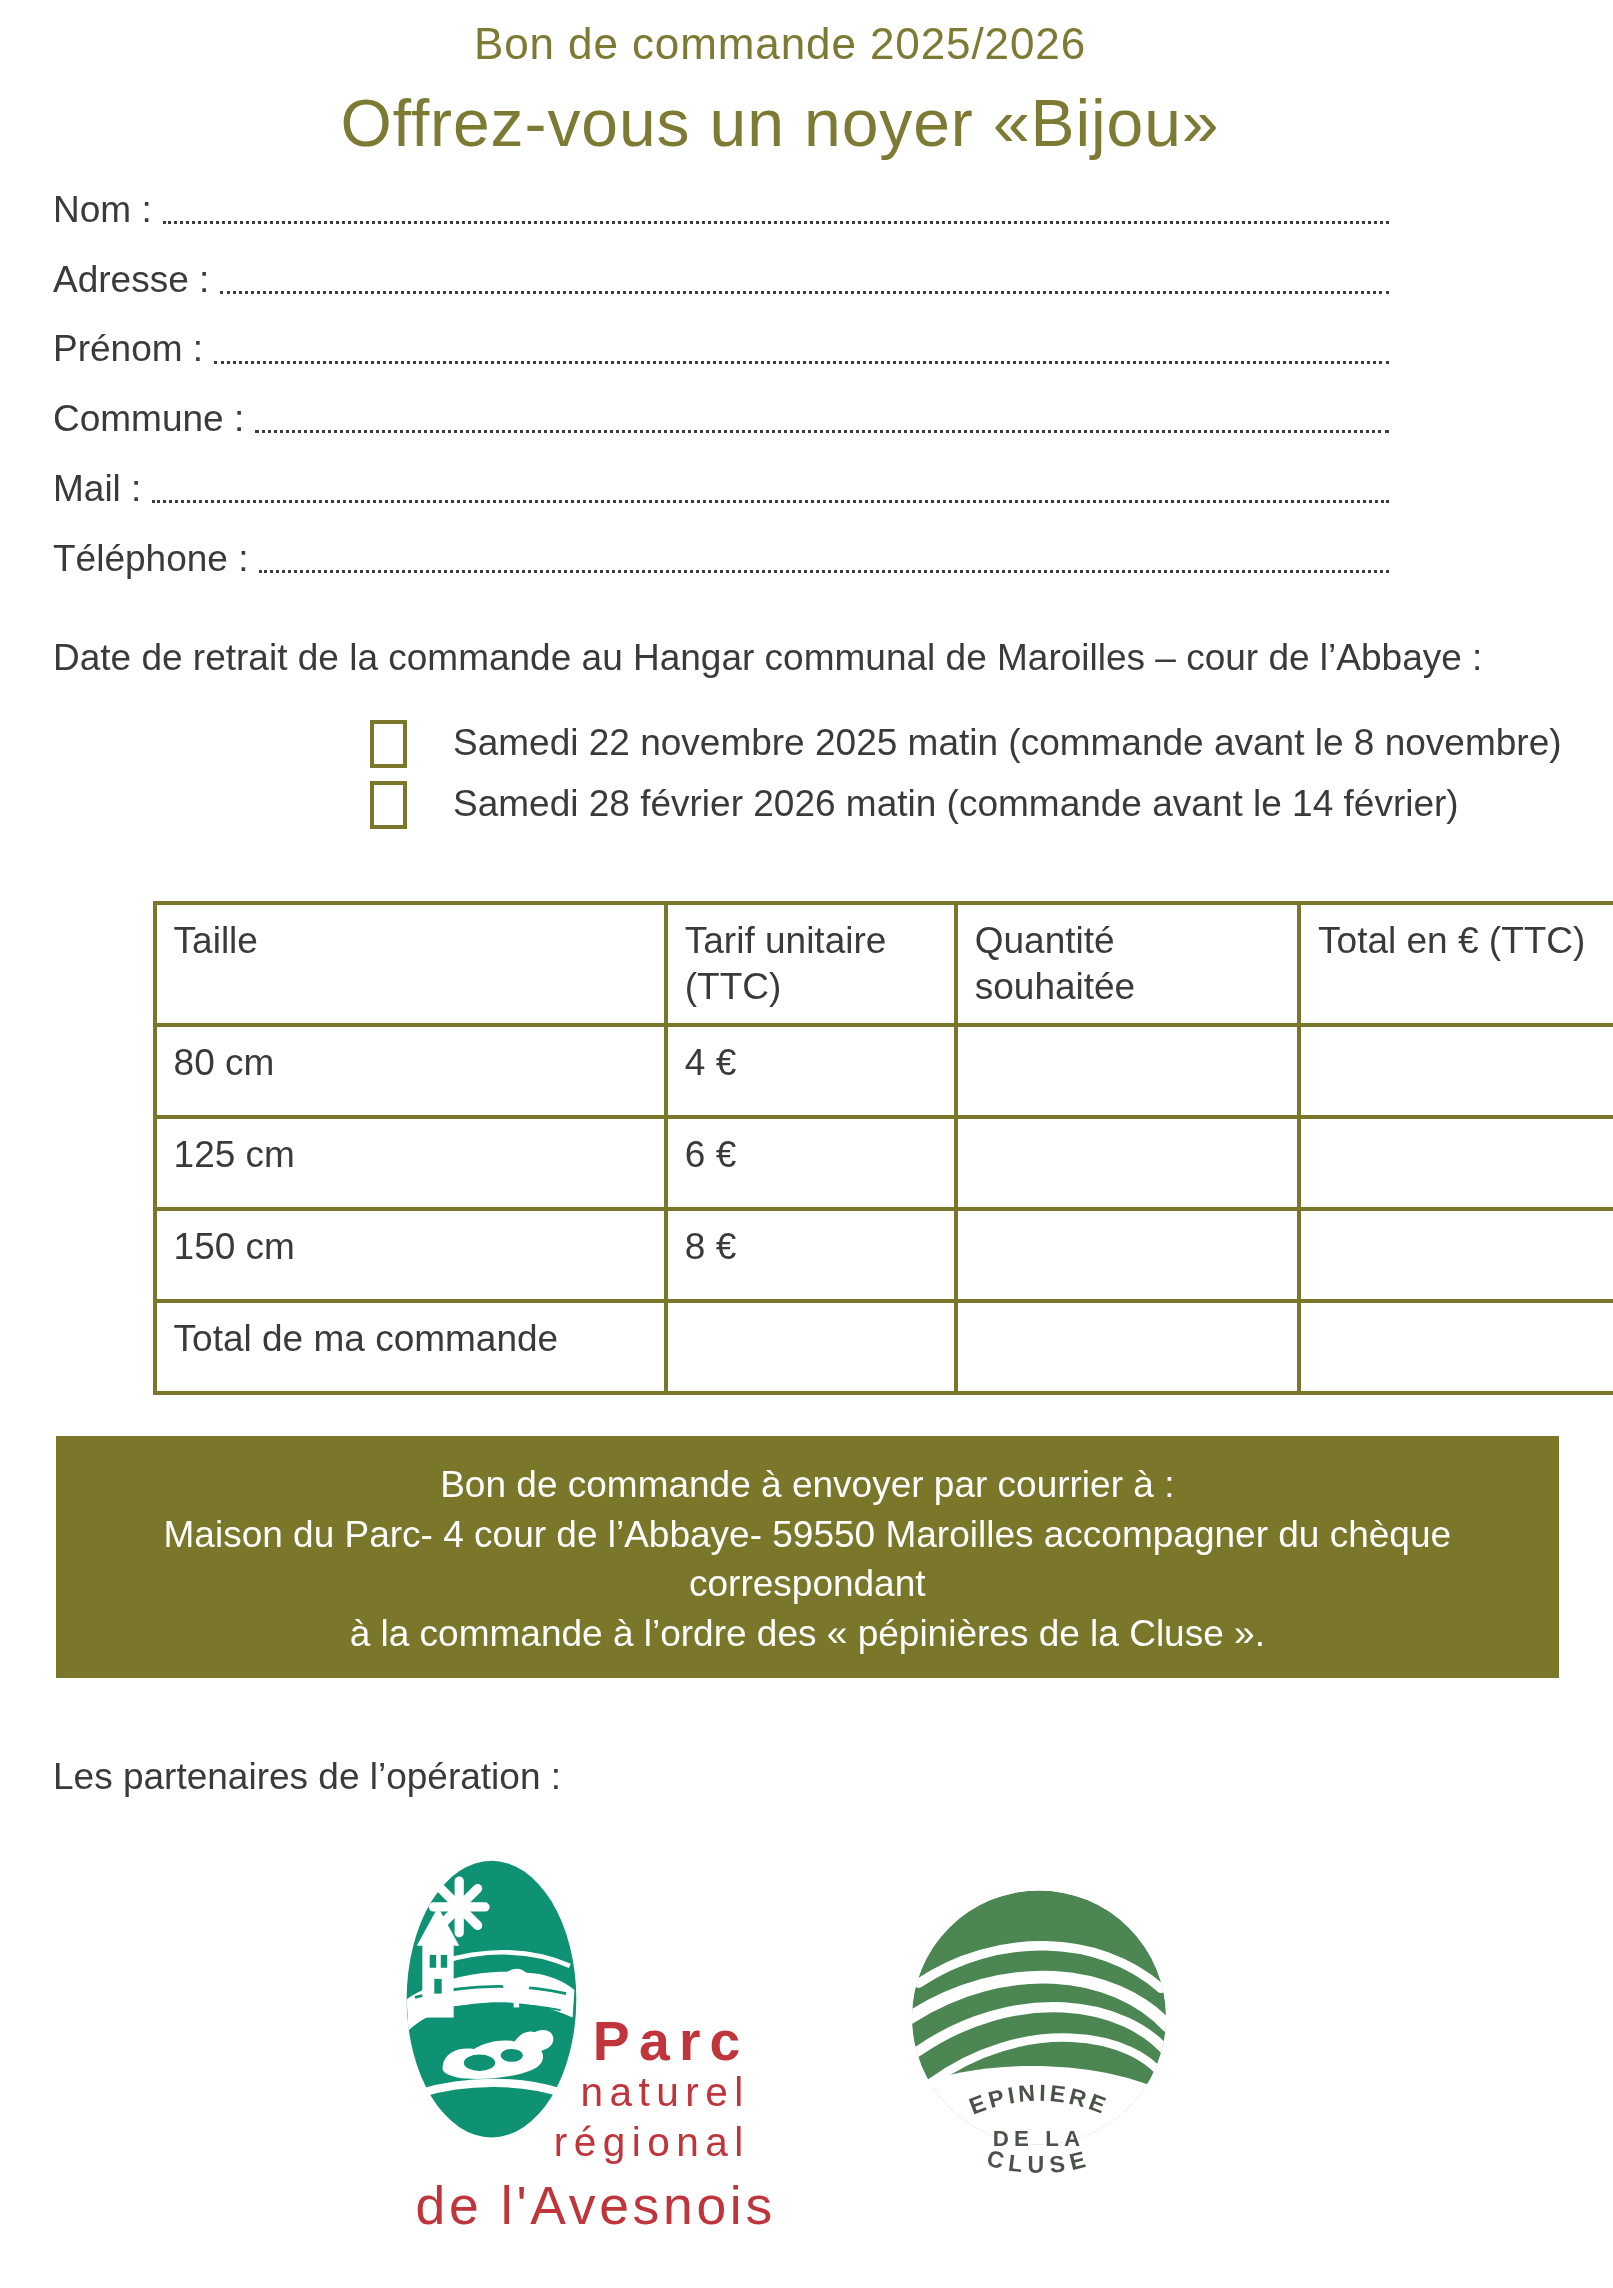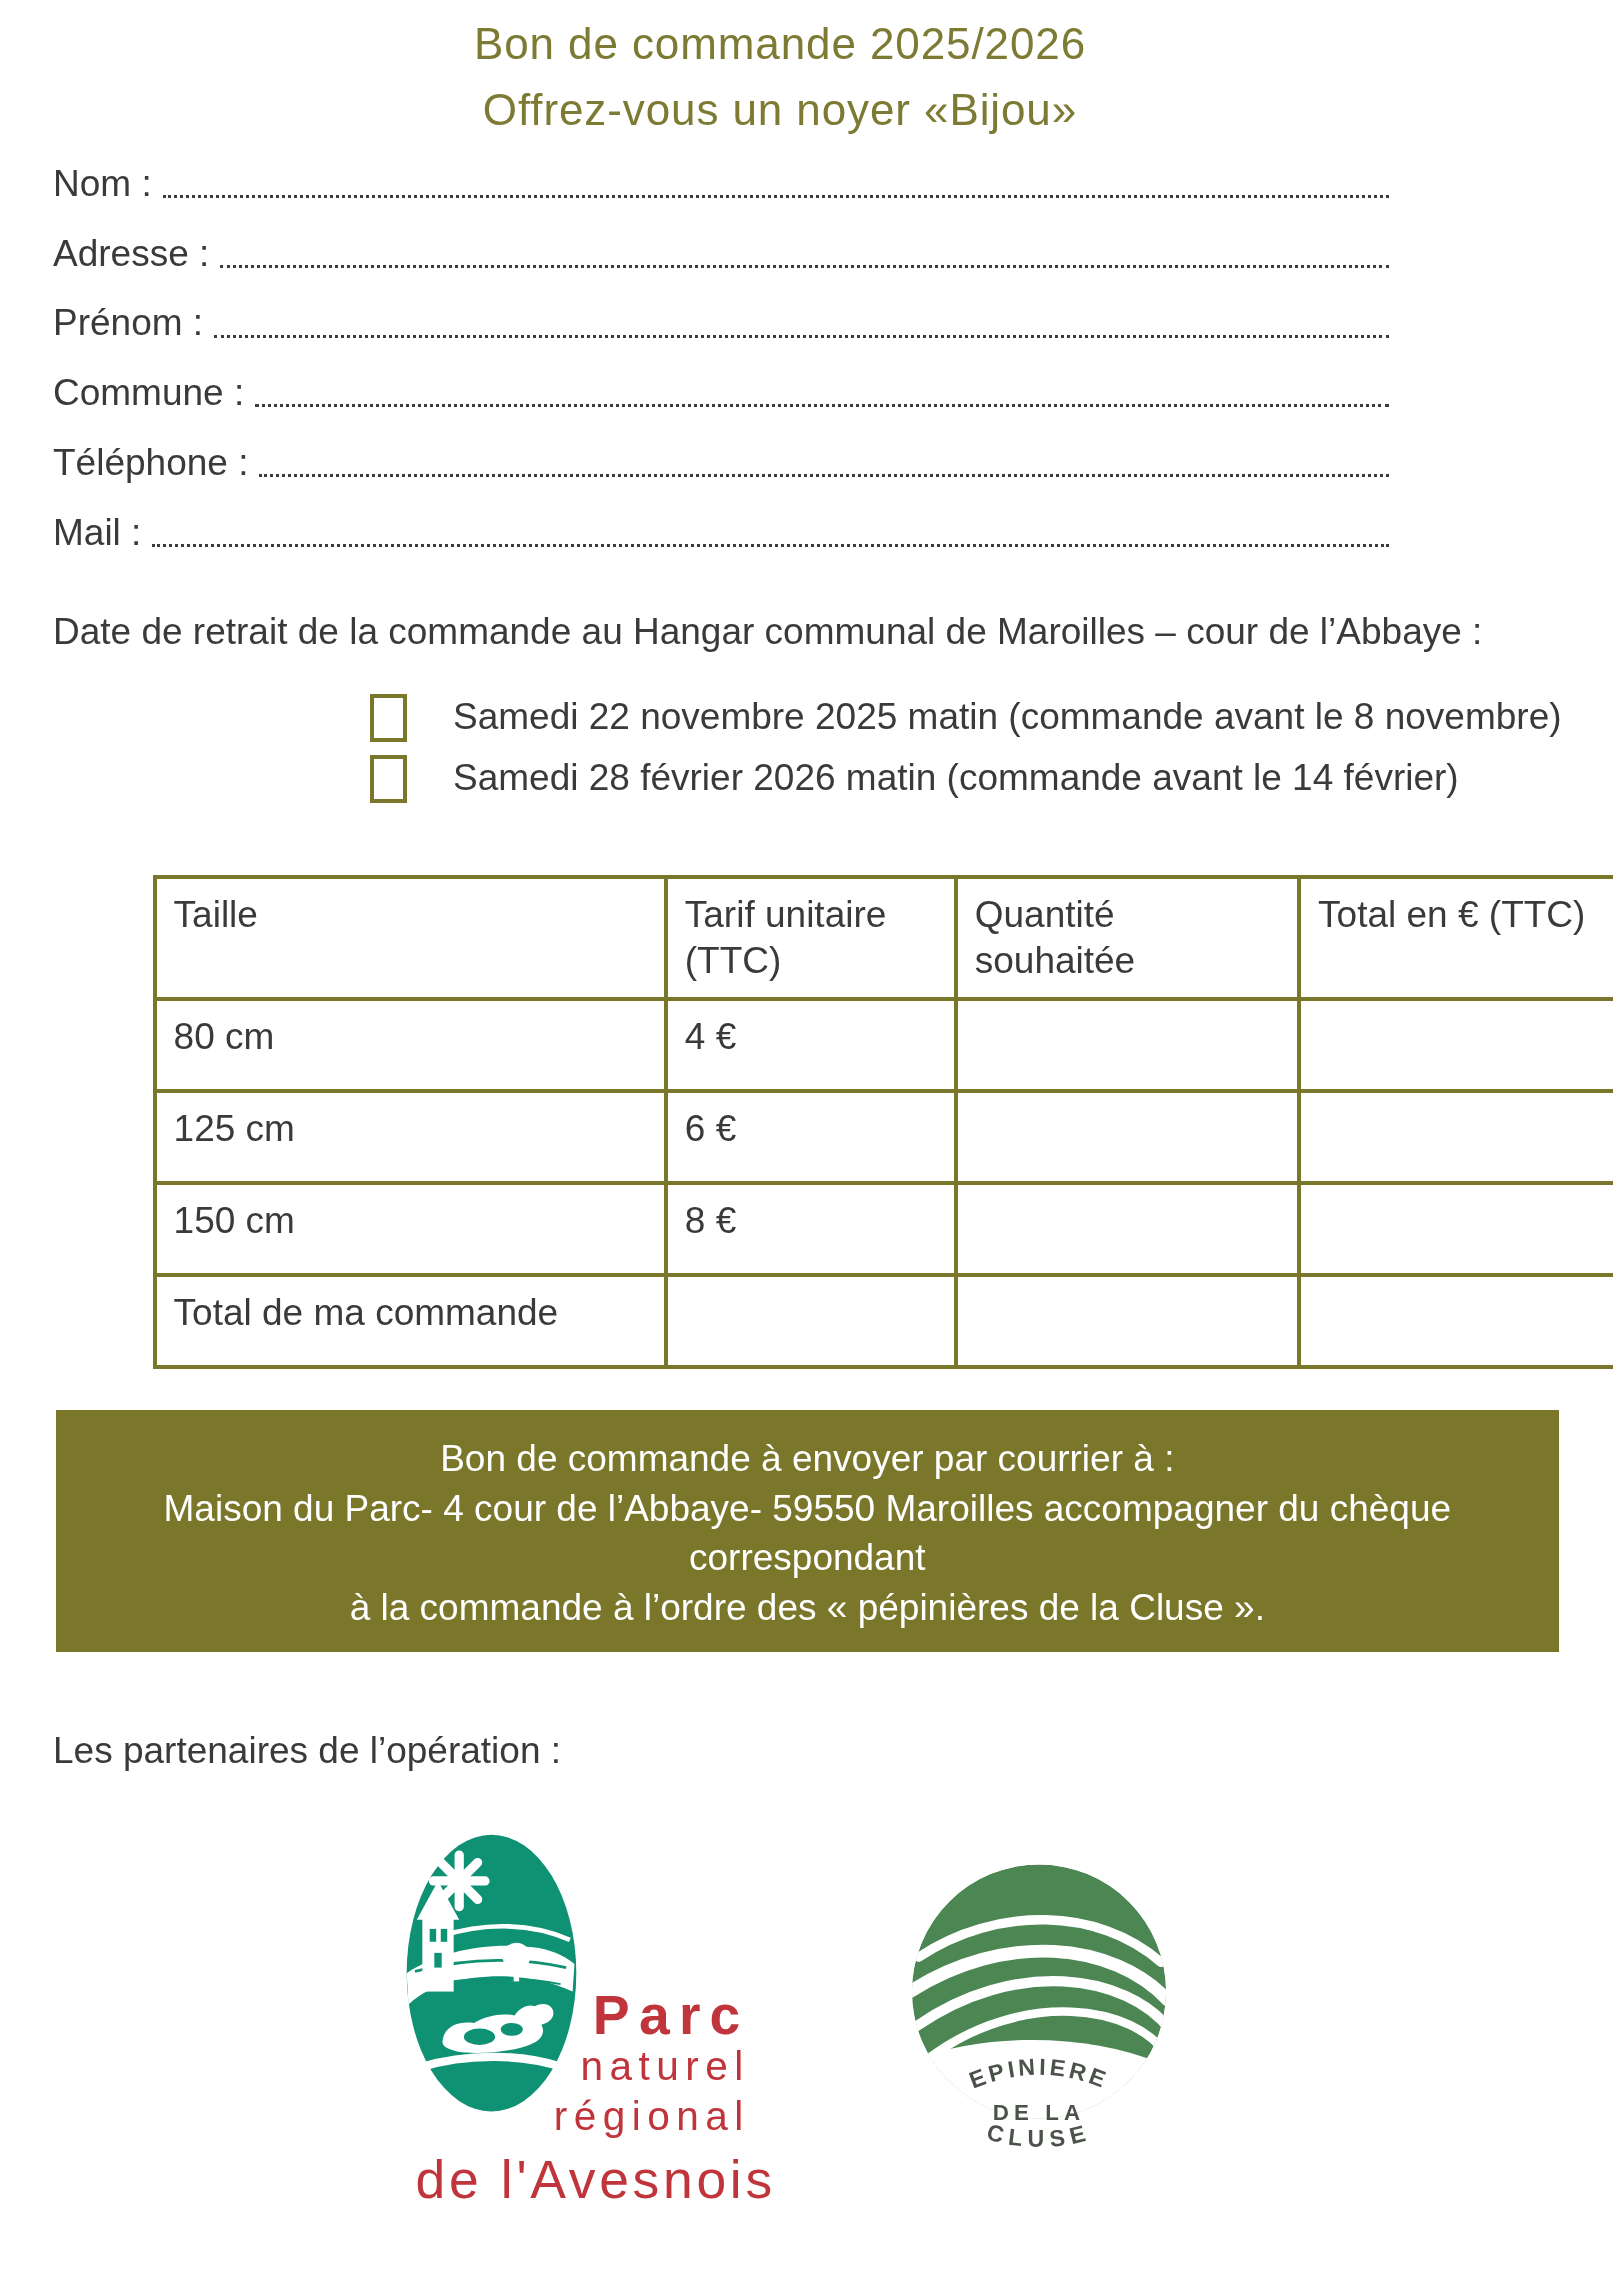--- a/index.html
+++ b/index.html
@@ -17,21 +17,21 @@
     width:1613px;height:2289px;position:relative;background:#ffffff;
     font-family:"Liberation Sans",sans-serif;color:var(--text-dark);
     overflow:hidden;
   }
   .content{padding:0 0 0 53px;}
   h1.title{
     font-size:44px;font-weight:400;color:var(--title-olive);
     text-align:center;margin:18.5px 53px 0 0;letter-spacing:0.9px;
   }
   h2.subtitle{
-    font-size:44px;font-weight:400;color:var(--title-olive);
+    font-size:66px;font-weight:400;color:var(--title-olive);
     text-align:center;margin:16.6px 53px 0 0;letter-spacing:0.9px;
   }
   .fields{width:1336px;margin-top:13px;}
   .field-row{display:flex;align-items:flex-end;margin-top:29px;}
   .field-row .label{font-size:37px;line-height:1.1;white-space:nowrap;}
   .field-row .dots{
     flex:1;border-bottom:3.7px dotted #3c3c3c;margin:0 0 6.5px 11px;height:9.2px;
   }
   .pickup-intro{font-size:37px;margin-top:57px;line-height:1.2;}
   .pickup-options{margin-top:39px;}
@@ -89,25 +89,25 @@
       </div>
       <div class="field-row">
         <span class="label">Prénom :</span>
         <div class="dots"></div>
       </div>
       <div class="field-row">
         <span class="label">Commune :</span>
         <div class="dots"></div>
       </div>
       <div class="field-row">
+        <span class="label">Mail :</span>
+        <div class="dots"></div>
+      </div>
+      <div class="field-row">
         <span class="label">Téléphone :</span>
-        <div class="dots"></div>
-      </div>
-      <div class="field-row">
-        <span class="label">Mail :</span>
         <div class="dots"></div>
       </div>
     </div>
 
     <p class="pickup-intro">Date de retrait de la commande au Hangar communal de Maroilles – cour de l’Abbaye :</p>
 
     <div class="pickup-options">
       <div class="option-row">
         <div class="checkbox"></div>
         <span class="option-label">Samedi 22 novembre 2025 matin (commande avant le 8 novembre)</span>

